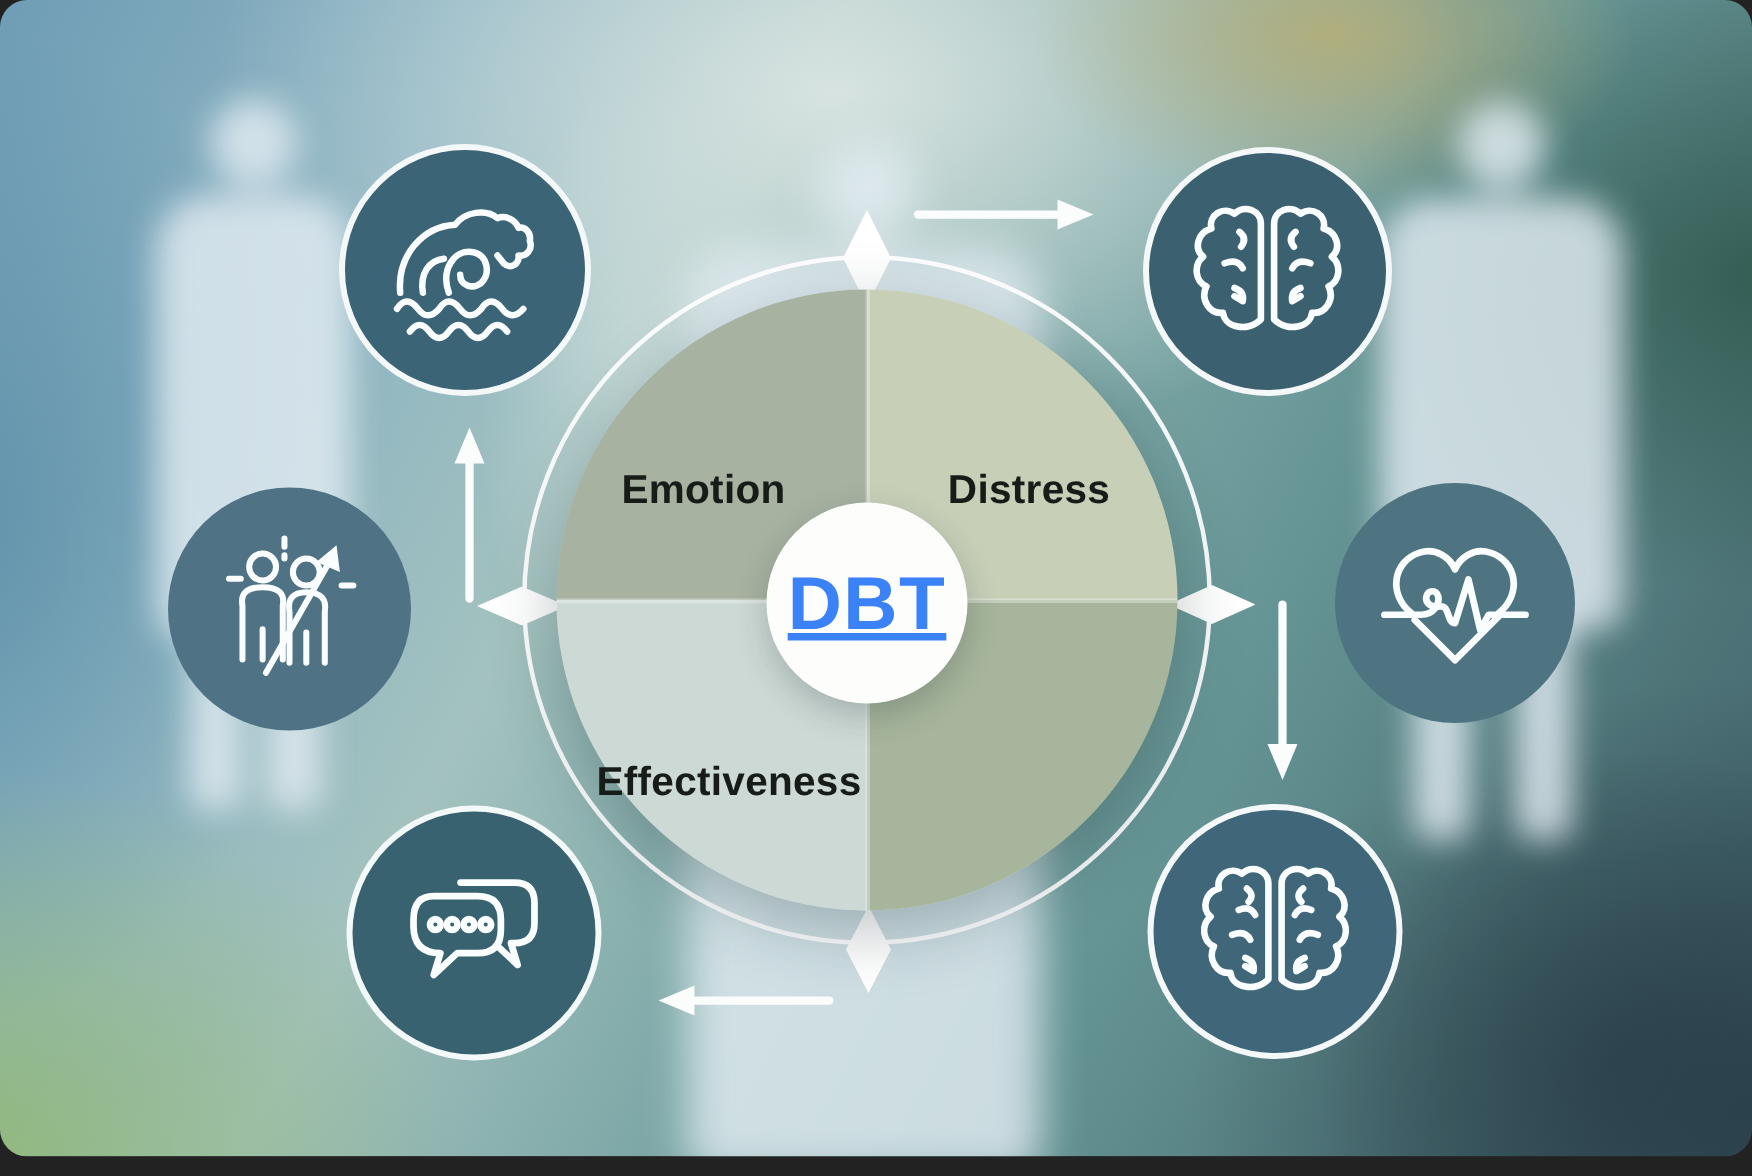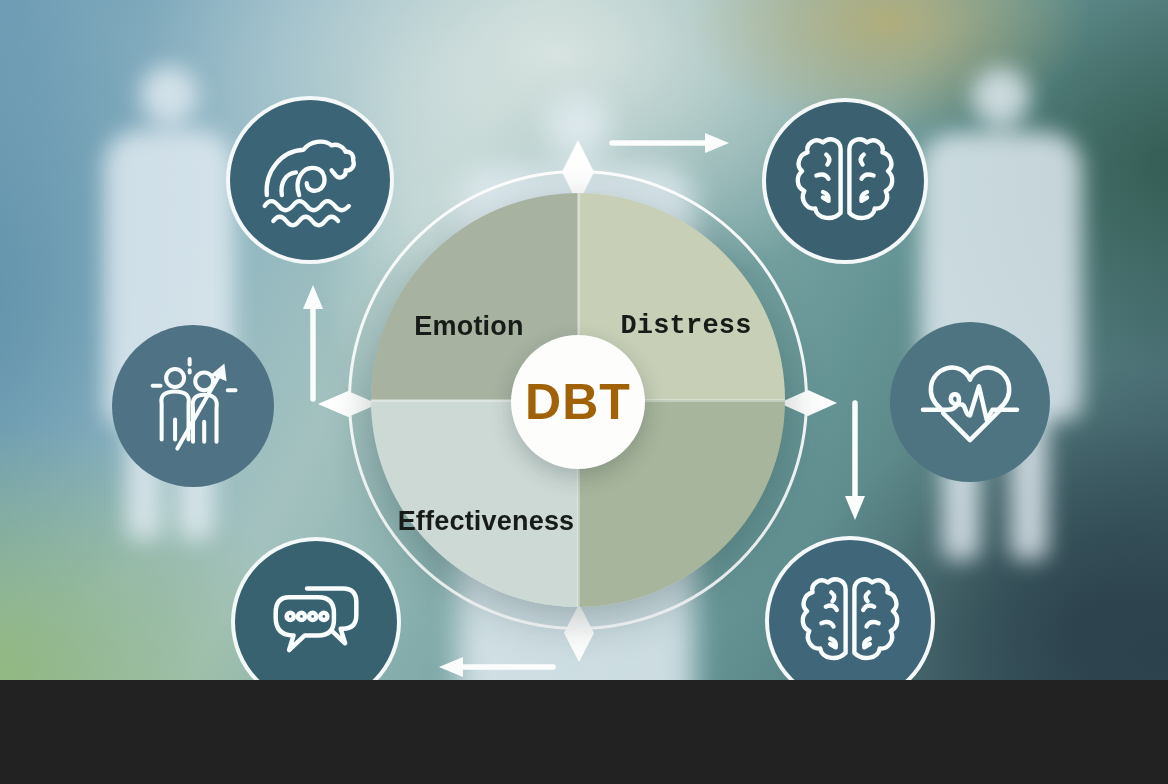--- a/index.html
+++ b/index.html
@@ -1,28 +1,29 @@
 <!DOCTYPE html>
 <html><head>
 <meta charset="utf-8">
 <style>
   html,body{margin:0;padding:0;background:#222;}
   .stage{
-    position:relative;width:1168px;height:680px;overflow:hidden;
+    position:relative;width:1168px;height:771px;overflow:hidden;
     font-family:"Liberation Sans",sans-serif;
     background:
       radial-gradient(280px 160px at 76% 3%, rgba(181,174,120,0.9), rgba(181,174,120,0) 72%),
       radial-gradient(430px 300px at 101% 24%, rgba(46,88,76,0.85), rgba(46,88,76,0) 70%),
       radial-gradient(520px 400px at 100% 96%, rgba(40,60,72,0.8), rgba(40,60,72,0) 72%),
       radial-gradient(300px 300px at 93% 92%, rgba(36,54,62,0.55), rgba(36,54,62,0) 70%),
       radial-gradient(460px 360px at -2% 100%, rgba(146,184,112,0.85), rgba(146,184,112,0) 72%),
       radial-gradient(340px 460px at -2% 45%, rgba(88,140,166,0.75), rgba(88,140,166,0) 72%),
       radial-gradient(560px 320px at 48% 8%, rgba(233,239,236,0.75), rgba(233,239,236,0) 75%),
       radial-gradient(150px 300px at 37% 36%, rgba(222,234,234,0.5), rgba(222,234,234,0) 75%),
       linear-gradient(118deg,#6f9db5 0%,#8db4c2 20%,#a3c2bf 36%,#7fa9a8 52%,#659494 68%,#4e7478 86%,#40626a 100%);
+    border-radius: 18px;
   }
   .fig{position:absolute;filter:blur(11px);}
   .fig div{position:absolute;background:rgba(226,236,241,0.82);}
   .fig .head{border-radius:50%;}
   .fig .torso{border-radius:36px 36px 18px 18px;}
   .fig .leg{border-radius:12px;}
 
   .ring{position:absolute;left:348px;top:170px;width:460px;height:460px;border-radius:50%;
     border:3px solid rgba(255,255,255,0.96);box-sizing:border-box;}
   .pie{position:absolute;left:371px;top:193px;width:414px;height:414px;border-radius:50%;
@@ -31,21 +32,21 @@
       #a7b59c 90deg 180deg,
       #cdd9d5 180deg 270deg,
       #a7b2a1 270deg 360deg);
     box-shadow:0 14px 44px rgba(25,45,52,0.28);overflow:hidden;}
   .pie .gap-v{position:absolute;left:50%;top:0;width:3px;height:100%;margin-left:-1.5px;background:rgba(255,255,255,0.32);}
   .pie .gap-h{position:absolute;top:50%;left:0;height:3px;width:100%;margin-top:-1.5px;background:rgba(255,255,255,0.32);}
 
   .hub{position:absolute;left:511px;top:335px;width:134px;height:134px;border-radius:50%;
     background:#fdfdfc;box-shadow:0 8px 22px rgba(20,35,40,0.22);
     display:flex;align-items:center;justify-content:center;}
-  .hub span{font-size:50px;font-weight:800;letter-spacing:1px;color:#a16207;}
+  .hub span{font-size:50px;font-weight:800;letter-spacing:1px;color:#3b82f6;text-decoration:underline;}
 
   .qlabel{position:absolute;transform:translate(-50%,-50%);text-align:center;
     font-size:27px;font-weight:700;line-height:1.18;color:#181c18;letter-spacing:0.2px;white-space:nowrap;}
 
   .node{position:absolute;border-radius:50%;display:flex;align-items:center;justify-content:center;box-sizing:border-box;}
   .node.ringed{border:4px solid rgba(250,253,253,0.97);background:#3b6476;}
   .node.plain{background:#4f7484;}
   .node svg{stroke:#fafdfd;fill:none;stroke-linecap:round;stroke-linejoin:round;}
 
   .diamond{position:absolute;background:#fff;
@@ -84,21 +85,21 @@
   <div class="diamond" style="left:779px;top:390px;width:58px;height:26px;"></div>
 
   <div class="pie">
     <div class="gap-v"></div>
     <div class="gap-h"></div>
   </div>
 
   <div class="qlabel" style="left:469px;top:327px;">
     <span>Emotion</span><br>
   </div>
-  <div class="qlabel" style="left:686px;top:327px;font-family:Liberation Mono, monospace;">
+  <div class="qlabel" style="left:686px;top:327px;">
     <span>Distress</span><br>
   </div>
   <div class="qlabel" style="left:486px;top:506px;">
     <br>
     <span>Effectiveness</span>
   </div>
 
   <div class="hub">
     <span>DBT</span>
   </div>

